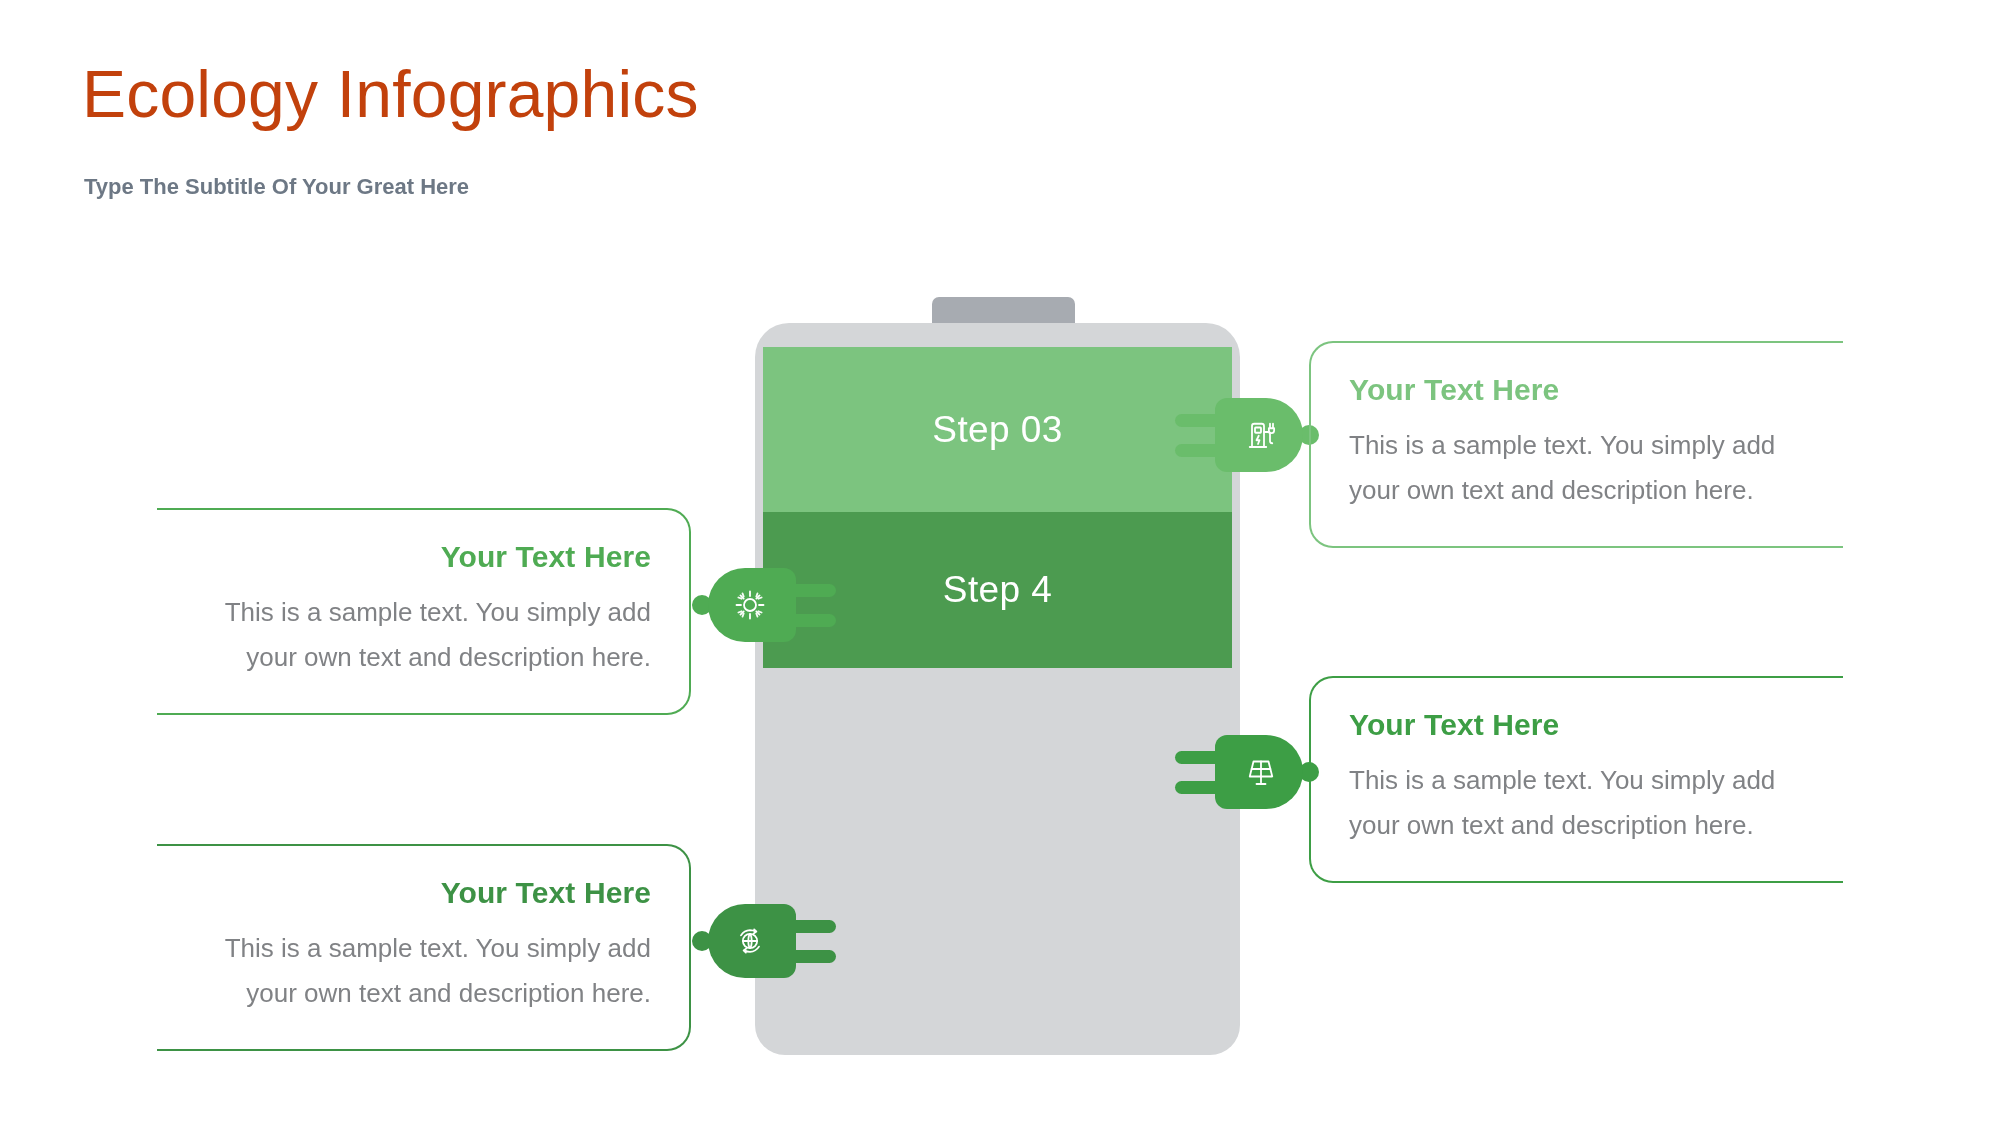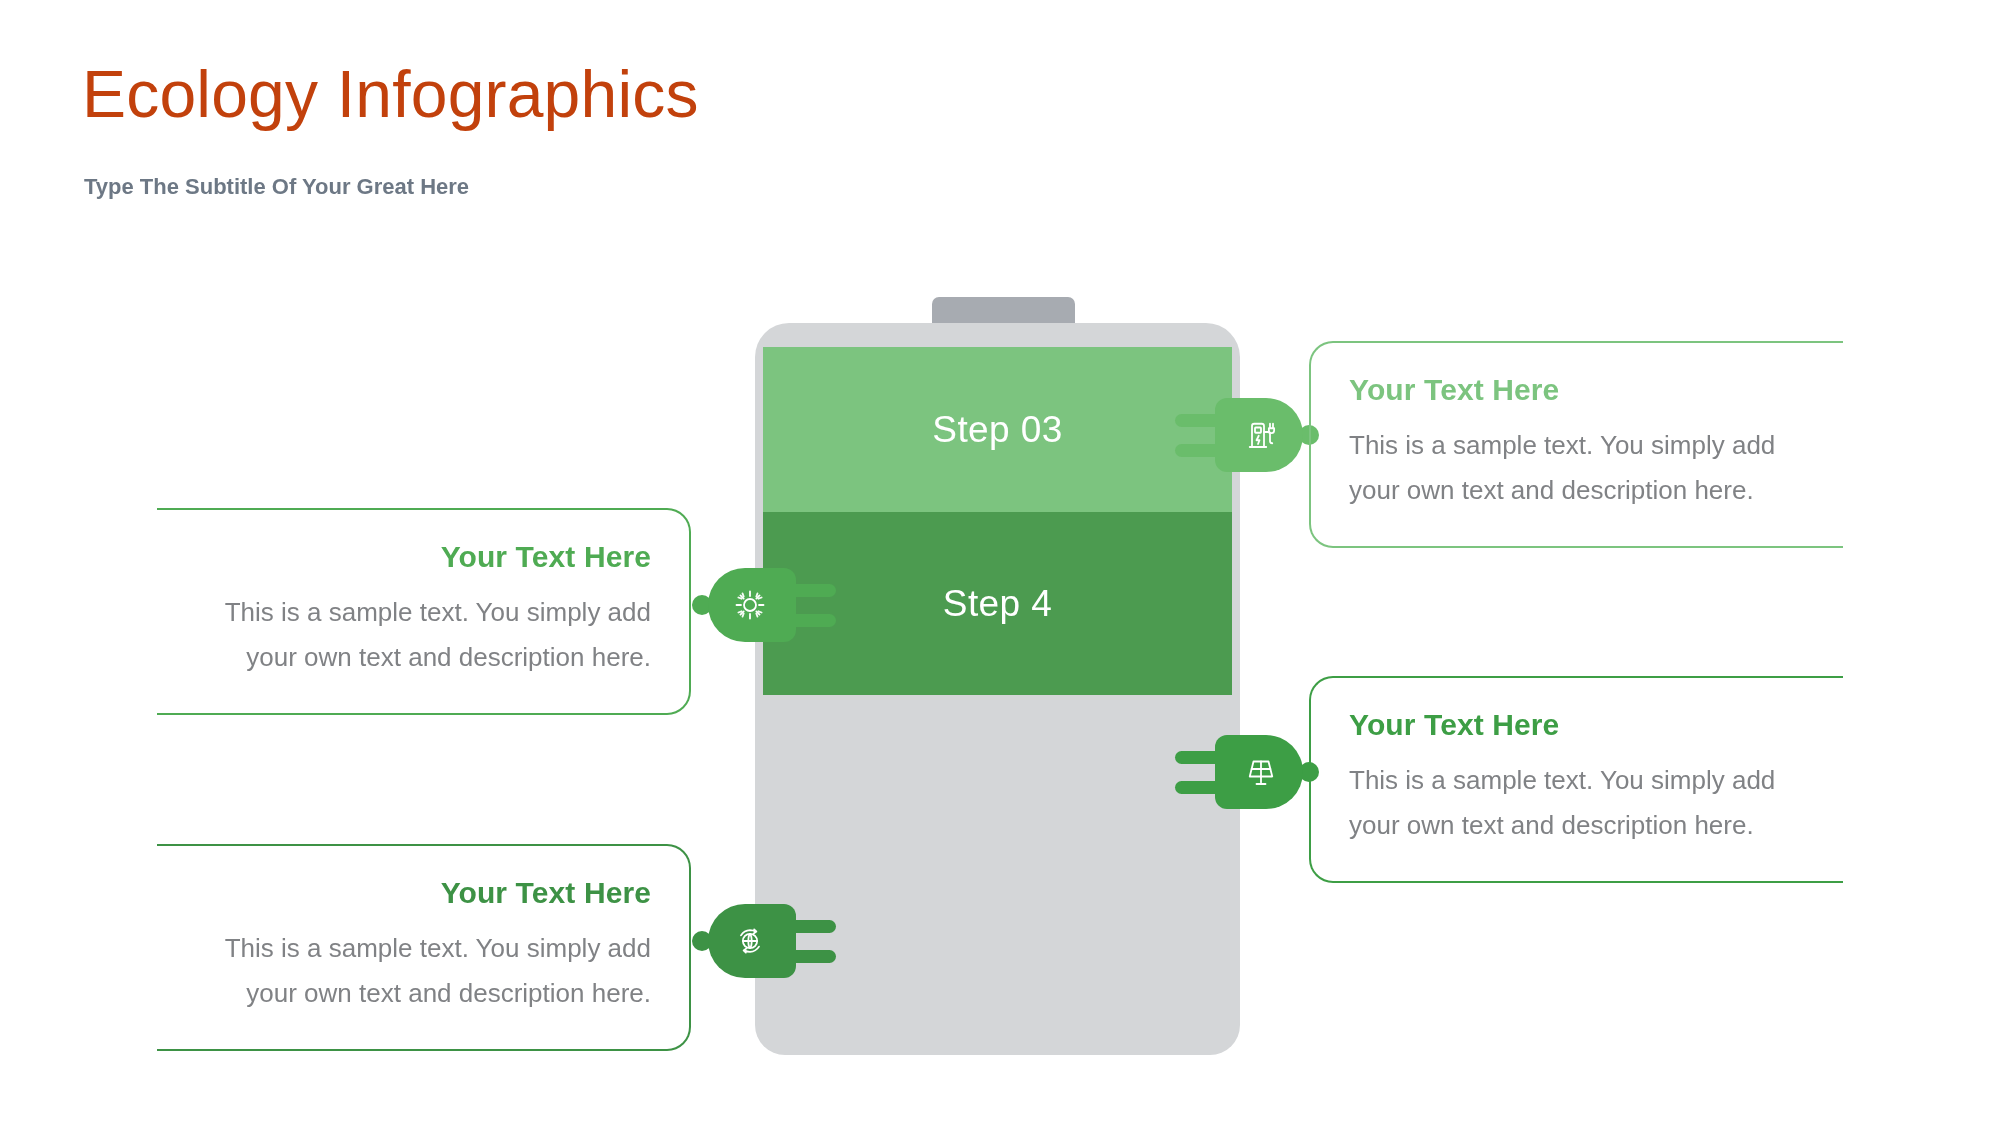--- a/index.html
+++ b/index.html
@@ -84,21 +84,21 @@
   }
   .seg-label {
     font-size: 37px;
     font-weight: 400;
     color: #ffffff;
     letter-spacing: 0.4px;
   }
   .seg-0 { height: 165px; }
   .seg-1 { height: 172px; }
   .seg-2 { height: 172px; }
-  .seg-3 { height: 183px; }
+  .seg-3 { height: 156px; }
 
   
   .badge {
     position: absolute;
     width: 104px;
     height: 74px;
   }
   .badge-body {
     position: absolute;
     top: 0;

